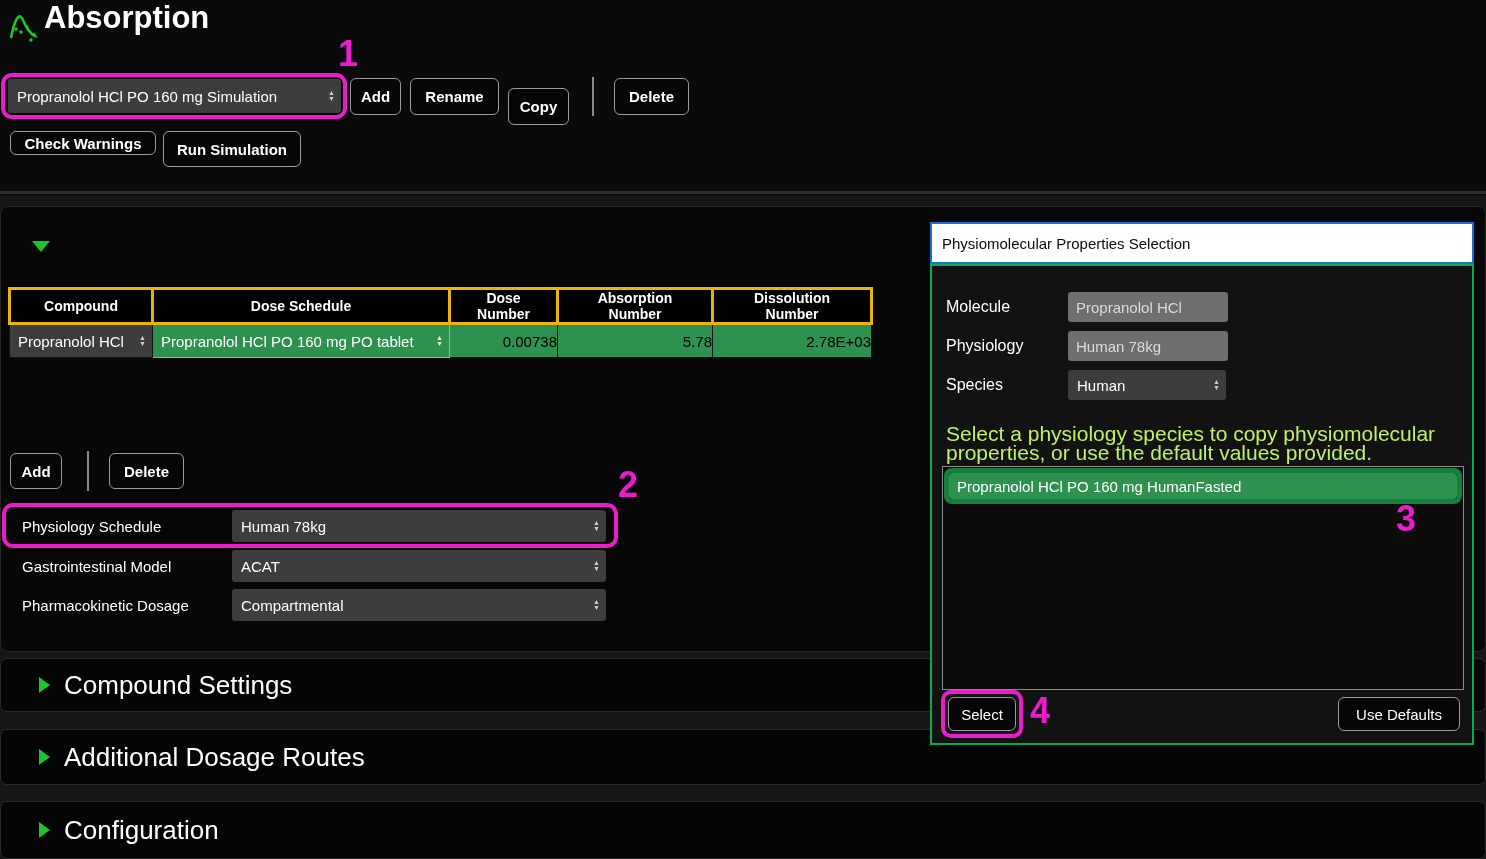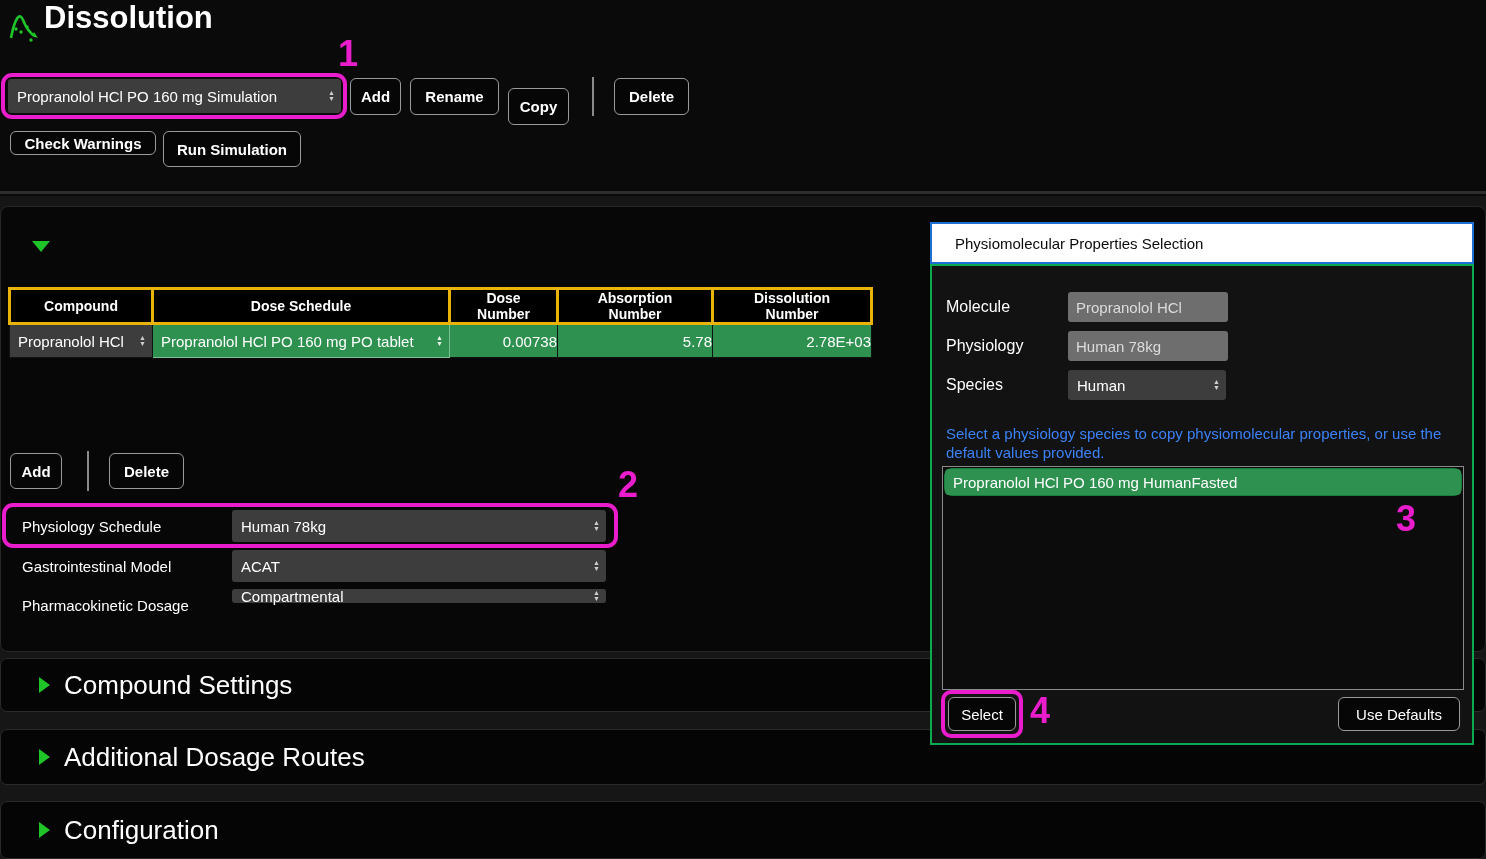--- a/index.html
+++ b/index.html
@@ -35,59 +35,59 @@
   .section-title { color:#fff; font-size:26px; }
 
   
   table.grid { border-collapse:collapse; table-layout:fixed; }
   table.grid th { background:#000; color:#fff; font-size:14px; font-weight:700;
                   border:3px solid #eab308; height:30px; padding:0 12px; }
   table.grid td { height:34px; border:1px solid #121212; font-size:15px; padding:0; }
   td.cell-dark { background:#3d3d3d; color:#fff; }
   td.cell-green { background:#2e9150; color:#fff; }
   td .cellflex { display:flex; align-items:center; justify-content:space-between; padding:0 6px 0 8px; }
-  td.num { text-align:right; color:#ffffff; padding-right:8px; }
+  td.num { text-align:right; color:#000000; padding-right:8px; }
 
   
   .bar { position:absolute; left:0; width:1486px; background:#050505; border:1px solid #2a2a2a;
          border-radius:7px; display:flex; align-items:center; }
 
   
   #dialog { left:930px; top:222px; width:544px; height:523px; }
   #dialog-titlebar { position:absolute; left:0; top:0; width:544px; height:42px; background:#fff;
                      border:2px solid #1e6fd2; color:#0b0b0b; font-size:15px;
-                     display:flex; align-items:center; padding-left:23px; }
+                     display:flex; align-items:center; padding-left:10px; }
   #dialog-body { position:absolute; left:0; top:42px; width:544px; height:481px;
                  background:#121212; border:2px solid #0caa4e; }
   .dlg-label { position:absolute; left:14px; color:#fff; font-size:16px; }
   .dlg-field { position:absolute; left:136px; width:160px; height:30px; background:#6e6e6e;
                color:#dcdcdc; font-size:15px; border-radius:3px; display:flex; align-items:center;
                padding-left:8px; }
-  #dlg-instruction { position:absolute; left:14px; top:158px; width:512px; color:#3b82f6;
-                     font-size:15px; line-height:19px; }
+  #dlg-instruction { position:absolute; left:14px; top:158px; width:512px; color:#bef264;
+                     font-size:21px; line-height:19px; }
   #dlg-listbox { position:absolute; left:10px; top:200px; width:522px; height:224px;
                  background:#0c0c0c; border:1px solid #8a8a8a; }
-  #dlg-list-ring { border:1px solid #15803d; border-radius:8px; margin:1px; }
+  #dlg-list-ring { border:5px solid #15803d; border-radius:8px; margin:1px; }
   #dlg-list-item { background:#2e9150; color:#fff; font-size:15px; height:26px;
                    display:flex; align-items:center; padding-left:8px; border-radius:4px; cursor:pointer; }
 </style>
 </head>
 <body>
 
 <span class="abs" style="left:8px; top:8px;">
   <svg width="34" height="36" viewBox="0 0 34 36">
     <path d="M3 30 C 7 9, 12 4, 15 12 C 17 17, 21 25, 27 28" stroke="#1ec428" stroke-width="2.6" fill="none"></path>
     <path d="M24 28 L 30 30 L 26 24 Z" fill="#1ec428"></path>
     <circle cx="8" cy="21" r="1.7" fill="#1ec428"></circle>
     <circle cx="13" cy="24" r="1.7" fill="#1ec428"></circle>
     <circle cx="19" cy="19" r="1.7" fill="#1ec428"></circle>
     <circle cx="23" cy="32" r="1.7" fill="#1ec428"></circle>
   </svg>
 </span>
-<div class="abs" id="app-title">Dissolution</div>
+<div class="abs" id="app-title">Absorption</div>
 
 <div class="ring" style="left:1px; top:73px; width:346px; height:46px;"></div>
 <div class="abs dropdown" style="left:8px; top:79px; width:333px; height:34px;">
   <span>Propranolol HCl PO 160 mg Simulation</span>
   <span class="spin">
       <span>▲</span>
       <span>▼</span>
     </span>
 </div>
 <div class="digit" style="left:338px; top:33px;">1</div>
@@ -165,21 +165,21 @@
 <span class="abs label15" style="left:22px; top:558px;">Gastrointestinal Model</span>
 <div class="abs dropdown" style="left:232px; top:550px; width:374px; height:32px;">
   <span>ACAT</span>
   <span class="spin">
       <span>▲</span>
       <span>▼</span>
     </span>
 </div>
 
 <span class="abs label15" style="left:22px; top:597px;">Pharmacokinetic Dosage</span>
-<div class="abs dropdown" style="left:232px; top:589px; width:374px; height:14px;">
+<div class="abs dropdown" style="left:232px; top:589px; width:374px; height:32px;">
   <span>Compartmental</span>
   <span class="spin">
       <span>▲</span>
       <span>▼</span>
     </span>
 </div>
 
 <div class="bar" style="top:658px; height:54px;">
   <span class="tri-right" style="margin-left:38px;"></span>
   <span class="section-title" style="margin-left:14px;">Compound Settings</span>

